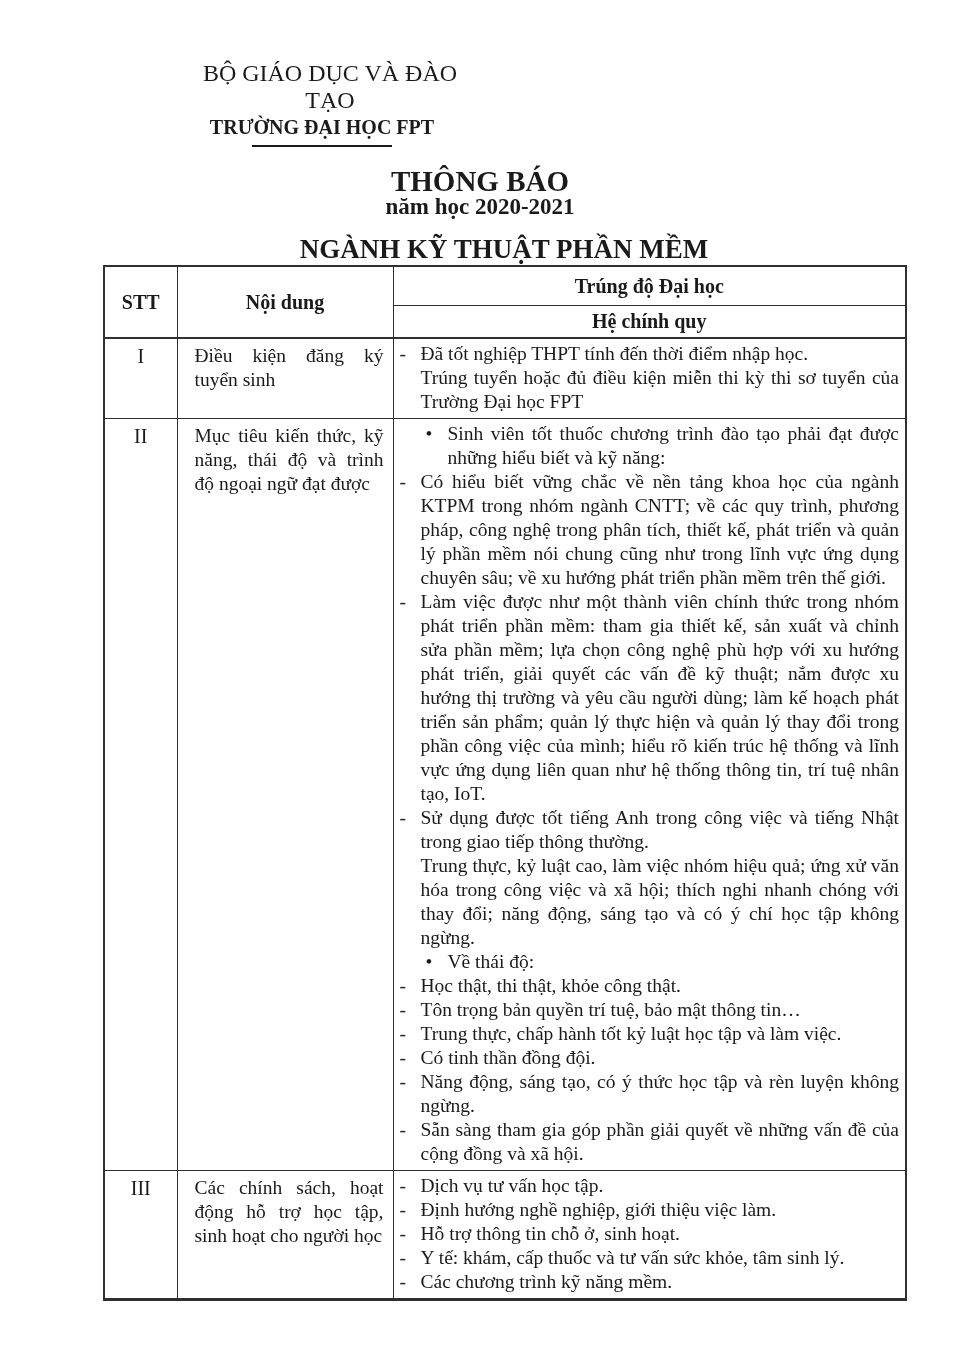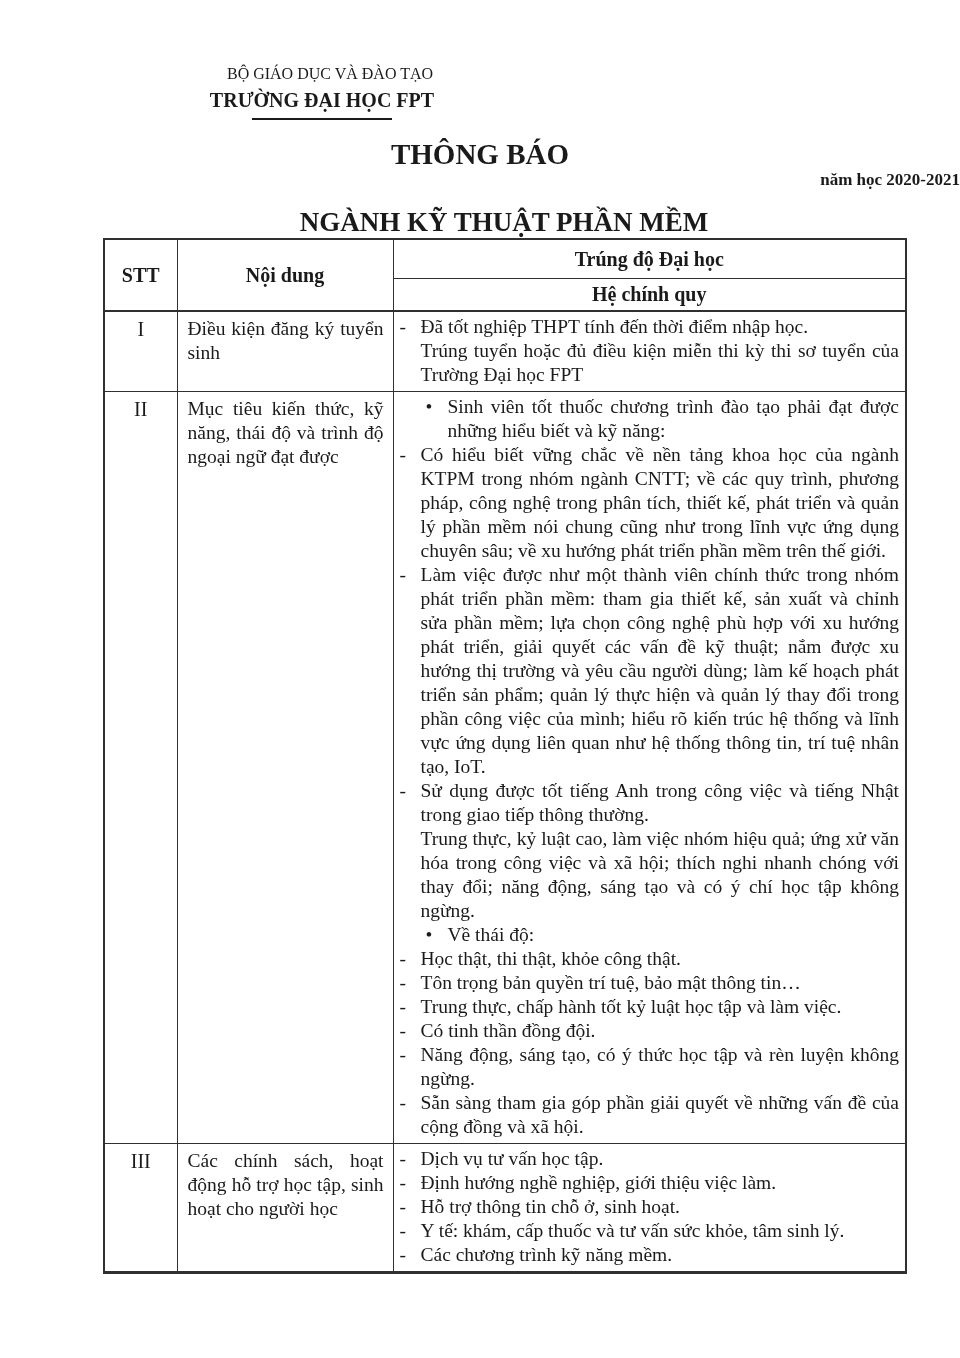--- a/index.html
+++ b/index.html
@@ -14,39 +14,39 @@
     overflow: hidden;
   }
 
   
   .org-header {
     margin: 60px 0 0 186px;
     width: 272px;
     text-align: center;
     line-height: 27px;
   }
-  .ministry { font-size: 16px; margin-left: 16px; }
+  .ministry { font-size: 24px; margin-left: 16px; }
   .university { font-size: 20px; font-weight: bold; }
   .separator {
     width: 140px;
     height: 0;
     border-top: 2px solid var(--ink);
     margin: 4px auto 0 auto;
   }
 
   
   .title-block {
     margin-top: 21px;
     width: 100%;
     text-align: center;
     line-height: 26px;
   }
   .doc-title { font-size: 29px; font-weight: bold; }
   .doc-subtitle { font-size: 20.5px; font-weight: bold; }
-  .doc-year { font-size: 17px; font-weight: bold; text-align: right; }
+  .doc-year { font-size: 23px; font-weight: bold; }
 
   .section-title {
     margin: 17px 0 0 103px;
     width: 802px;
     text-align: center;
     font-size: 27px;
     font-weight: bold;
     line-height: 25px;
   }
 
@@ -75,21 +75,21 @@
   .commitment thead th[rowspan],
   .commitment thead tr.sub-row th { border-bottom: 2px solid var(--line); }
 
   .commitment tbody td { vertical-align: top; }
   td.col-stt {
     text-align: center;
     padding-top: 5px;
     font-size: 20px;
   }
   td.col-topic {
-    padding: 5px 9px 4px 10px;
+    padding: 5px 9px 4px 17px;
     text-align: justify;
     text-justify: inter-word;
   }
   td.col-detail { padding: 3px 6px 4px 4px; }
 
   .item {
     position: relative;
     padding-left: 23px;
     text-align: justify;
     text-justify: inter-word;

